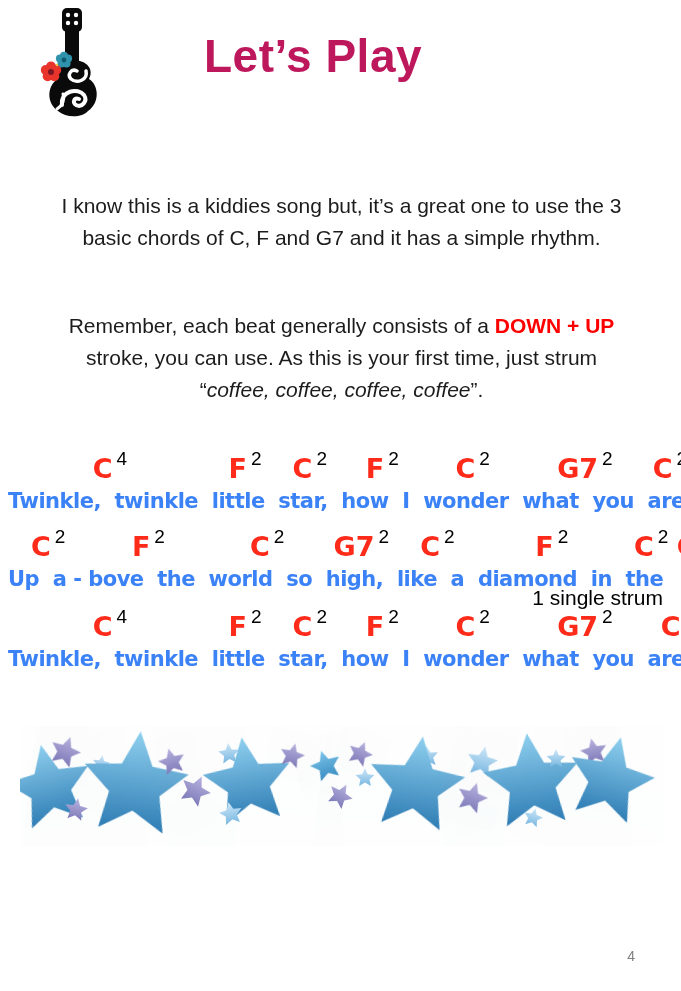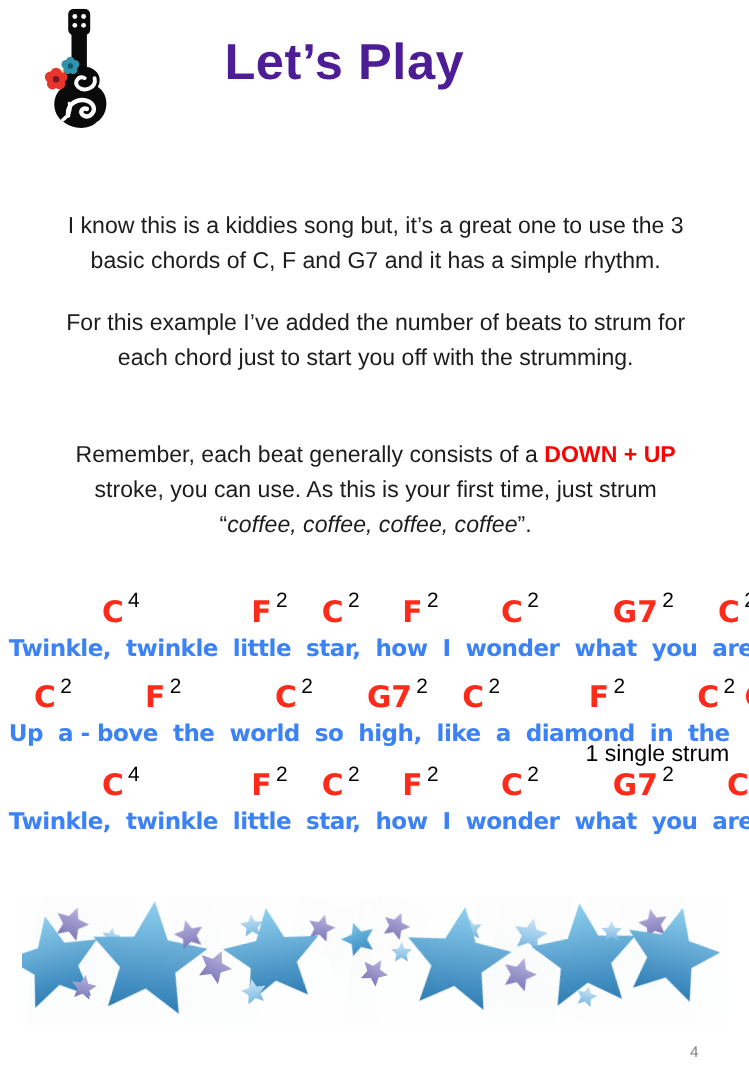--- a/index.html
+++ b/index.html
@@ -8,21 +8,21 @@
     background: #ffffff;
     font-family: "Liberation Sans", sans-serif;
     position: relative;
     overflow: hidden;
     color: #1c1c1c;
   }
   .header { position: relative; height: 130px; }
   .logo-svg { position: absolute; left: 37px; top: 8px; }
   .page-title {
     position: absolute; left: 204px; top: 33px;
-    font-size: 46px; font-weight: bold; color: #4c1d95;
+    font-size: 46px; font-weight: bold; color: #be185d;
     letter-spacing: 0.5px; line-height: 1;
   }
   .content { padding: 0 18px 0 20px; margin-top: 60px; text-align: center; }
   .para {
     font-size: 21px; line-height: 32px;
     white-space: pre-line;
     margin: 0 0 24px 0;
   }
   .red-bold { color: var(--accent-red, #ff0000); font-weight: bold; }
   .italic { font-style: italic; }
@@ -94,22 +94,20 @@
       <circle cx="14" cy="64" r="3" fill="#7d1524"></circle>
       <circle cx="20" cy="57" r="1.2" fill="#f3c93f"></circle>
     </g>
   </svg>
   <div class="page-title">Let’s Play</div>
 </div>
 
 <div class="content">
   <p class="para">I know this is a kiddies song but, it’s a great one to use the 3
 basic chords of C, F and G7 and it has a simple rhythm.</p>
-  <p class="para">For this example I’ve added the number of beats to strum for
-each chord just to start you off with the strumming.</p>
   <p class="para">
     <span>Remember, each beat generally consists of a </span><span class="red-bold">DOWN + UP</span><span>
 stroke, you can use. As this is your first time, just strum
 “</span><span class="italic">coffee, coffee, coffee, coffee</span><span>”.</span>
   </p>
 
   <div class="song">
     <div class="song-line"><span class="seg"><span class="chord-row"><span class="chord">C</span><span class="beats">4</span></span><span class="lyric">Twinkle,  twinkle  </span></span><span class="seg"><span class="chord-row"><span class="chord">F</span><span class="beats">2</span></span><span class="lyric">little  </span></span><span class="seg"><span class="chord-row"><span class="chord">C</span><span class="beats">2</span></span><span class="lyric">star,  </span></span><span class="seg"><span class="chord-row"><span class="chord">F</span><span class="beats">2</span></span><span class="lyric">how  I  </span></span><span class="seg"><span class="chord-row"><span class="chord">C</span><span class="beats">2</span></span><span class="lyric">wonder  </span></span><span class="seg"><span class="chord-row"><span class="chord">G7</span><span class="beats">2</span></span><span class="lyric">what  you  </span></span><span class="seg"><span class="chord-row"><span class="chord">C</span><span class="beats">2</span></span><span class="lyric">are.</span></span></div>
     <div class="song-line"><span class="seg"><span class="chord-row"><span class="chord">C</span><span class="beats">2</span></span><span class="lyric">Up  a - </span></span><span class="seg"><span class="chord-row"><span class="chord">F</span><span class="beats">2</span></span><span class="lyric">bove  the  </span></span><span class="seg"><span class="chord-row"><span class="chord">C</span><span class="beats">2</span></span><span class="lyric">world  so  </span></span><span class="seg"><span class="chord-row"><span class="chord">G7</span><span class="beats">2</span></span><span class="lyric">high,  </span></span><span class="seg"><span class="chord-row"><span class="chord">C</span><span class="beats">2</span></span><span class="lyric">like  a  </span></span><span class="seg"><span class="chord-row"><span class="chord">F</span><span class="beats">2</span></span><span class="lyric">diamond  in  </span></span><span class="seg"><span class="chord-row"><span class="chord">C</span><span class="beats">2</span></span><span class="lyric">the  </span></span><span class="seg"><span class="chord-row"><span class="chord">G7</span><span class="beats">2</span></span><span class="lyric">sky.</span></span></div>
     <div class="song-line last">

